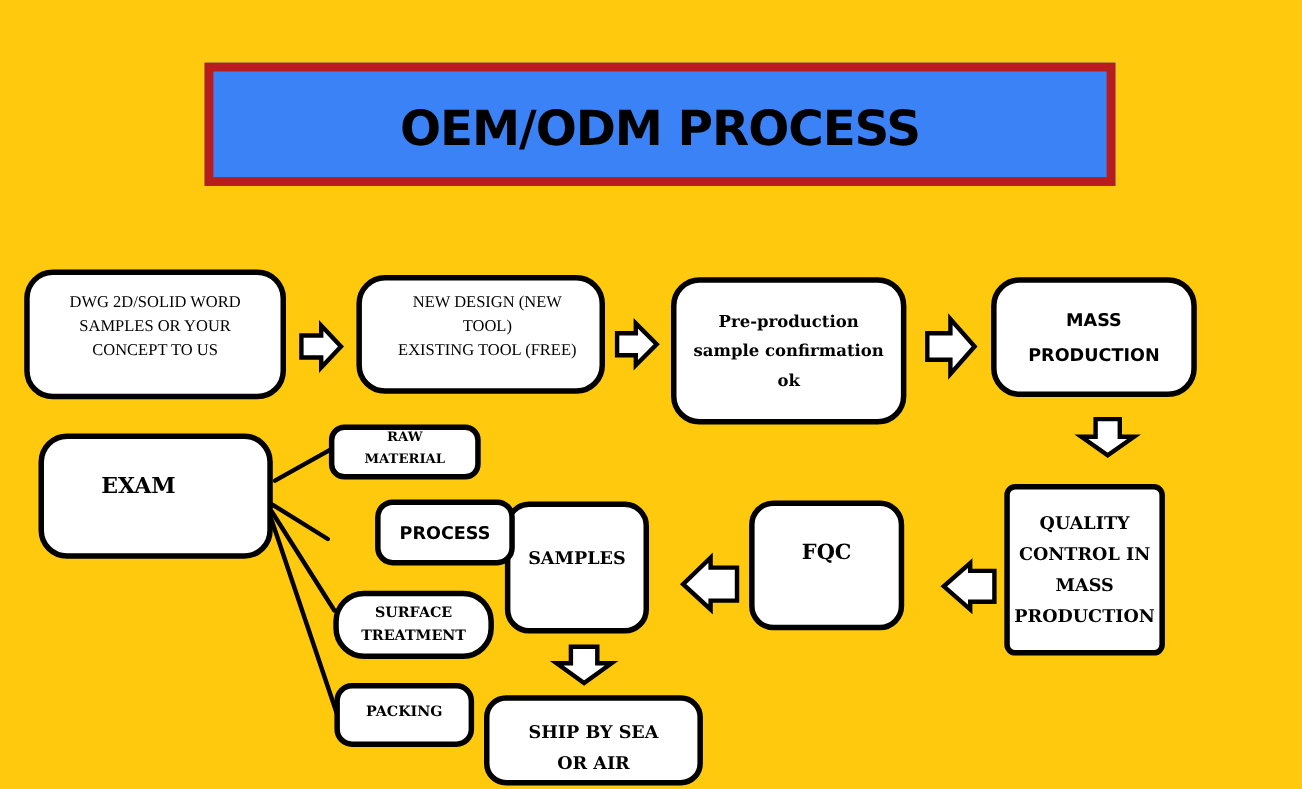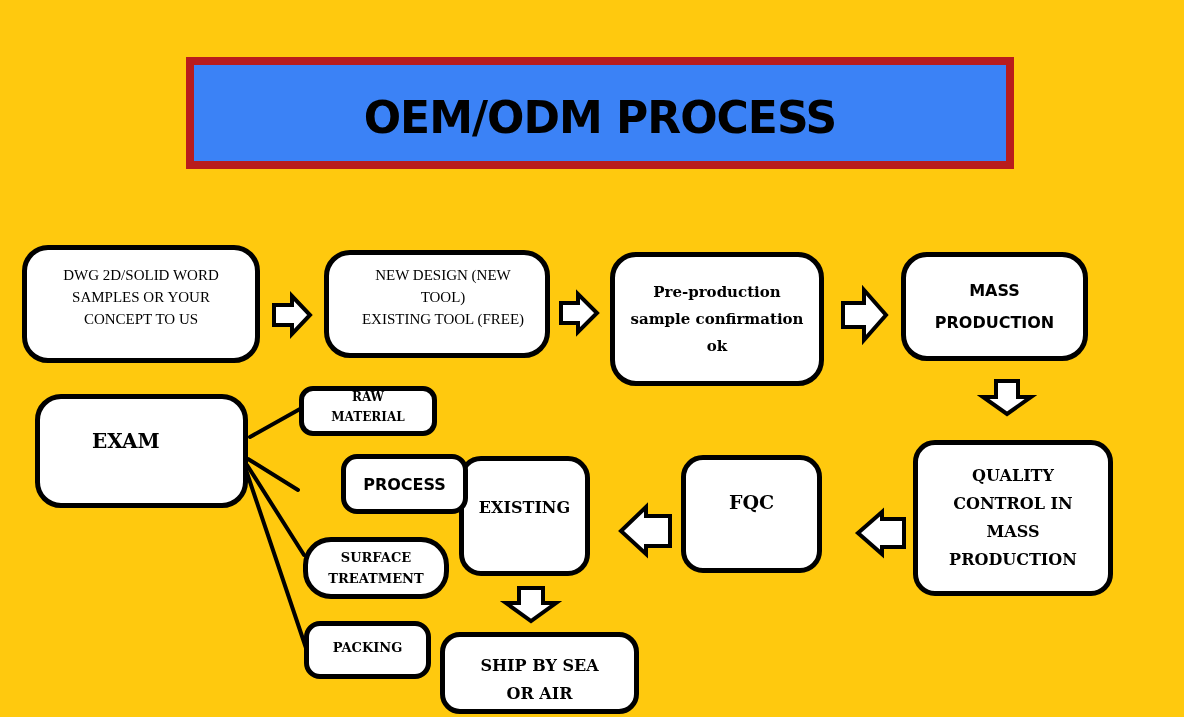--- a/index.html
+++ b/index.html
@@ -53,33 +53,33 @@
   <span>Pre-production
 sample confirmation
 ok</span>
 </div>
 
 <div class="box sans-bold" style="left:901px; top:252px; width:187px; height:109px; font-size:16px; line-height:32px;">
   <span>MASS
 PRODUCTION</span>
 </div>
 
-<div class="box serif-bold" style="left:913px; top:440px; width:200px; height:156px; font-size:16px; line-height:28px; border-radius:22px;">
+<div class="box serif-bold" style="left:913px; top:440px; width:146px; height:156px; font-size:16px; line-height:28px; border-radius:10px;">
   <span>QUALITY
 CONTROL IN
 MASS
 PRODUCTION</span>
 </div>
 
 <div class="box serif-bold" style="left:681px; top:455px; width:141px; height:118px; font-size:19px; padding-bottom:24px; border-radius:22px;">
   <span>FQC</span>
 </div>
 
 <div class="box serif-bold" style="left:459px; top:456px; width:131px; height:120px; font-size:16px; padding-bottom:18px; border-radius:22px;">
-  <span>EXISTING</span>
+  <span>SAMPLES</span>
 </div>
 
 <div class="box serif-bold" style="left:440px; top:632px; width:199px; height:82px; font-size:16px; line-height:28px; padding-top:14px; border-radius:20px;text-align:center;">
   <span>SHIP BY SEA
 OR AIR</span>
 </div>
 
 <div class="box serif-bold" style="left:35px; top:394px; width:213px; height:114px; font-size:20px; align-items:flex-start; justify-content:flex-start; padding:30px 0 0 52px;">
   <span>EXAM</span>
 </div>

